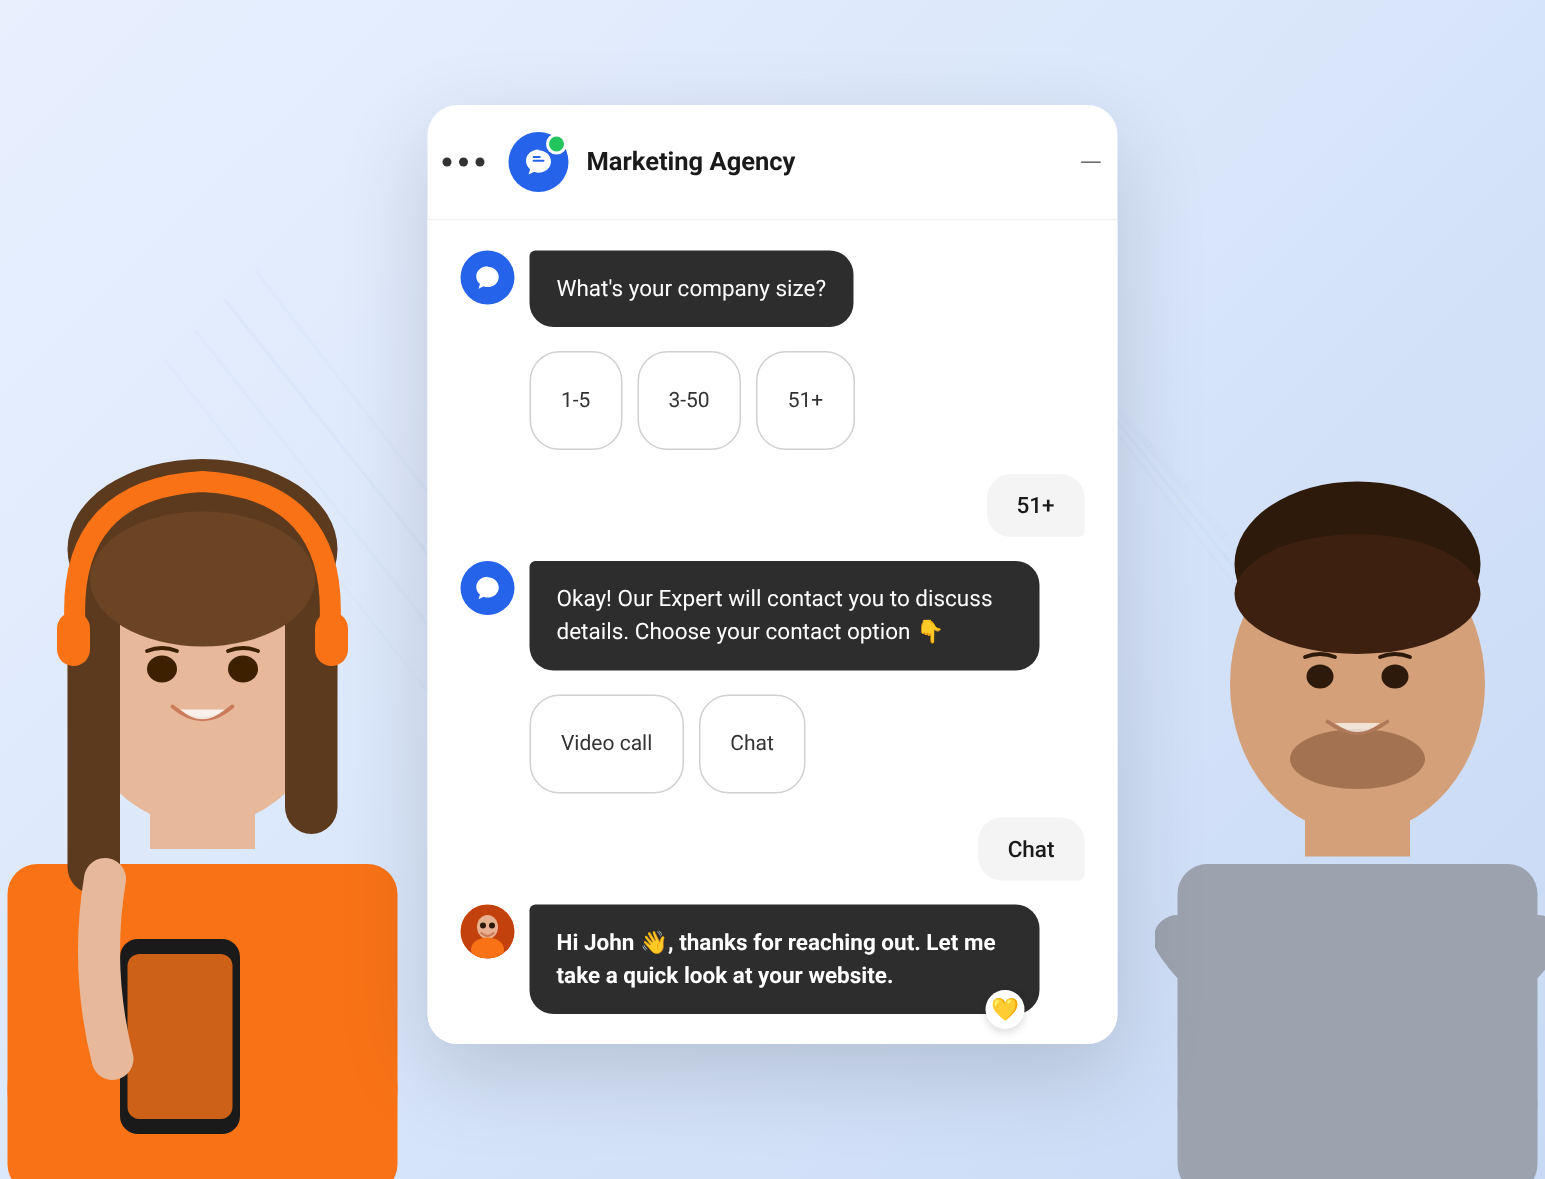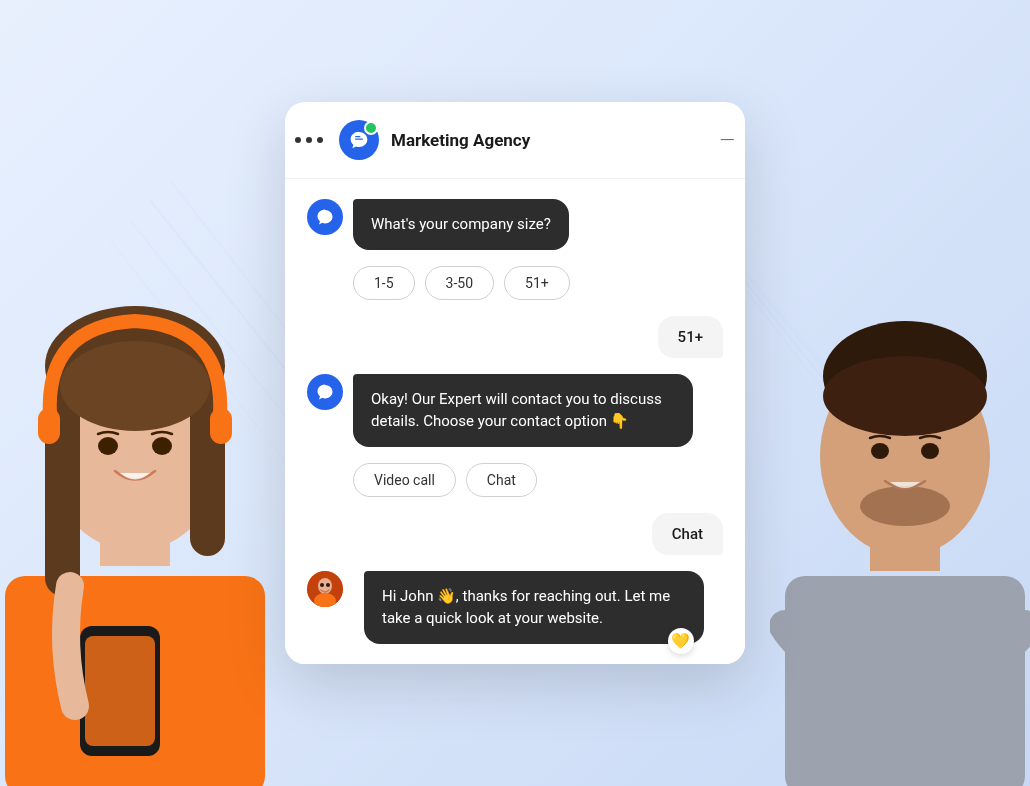--- a/index.html
+++ b/index.html
@@ -145,21 +145,21 @@
       display: flex;
       gap: 10px;
       padding-left: 46px;
       flex-wrap: wrap;
     }
 
     .option-btn {
       border: 1.5px solid #d0d0d0;
       background: #fff;
       border-radius: 20px;
-      padding: 8px 20px;
+      padding: 24px 20px;
       font-size: 14px;
       color: #333;
       cursor: pointer;
       font-family: inherit;
       transition: background 0.2s;
     }
 
     
     .user-row {
       display: flex;
@@ -173,21 +173,22 @@
       padding: 12px 20px;
       font-size: 15px;
       font-weight: 500;
       max-width: 200px;
     }
 
     
     .human-row {
       display: flex;
       align-items: flex-start;
-      gap: 21px;
+      gap: 10px;
+      font-weight: bold;
     }
 
     .human-avatar {
       width: 36px;
       height: 36px;
       border-radius: 50%;
       background: linear-gradient(135deg, #f97316, #c2410c);
       display: flex;
       align-items: center;
       justify-content: center;

